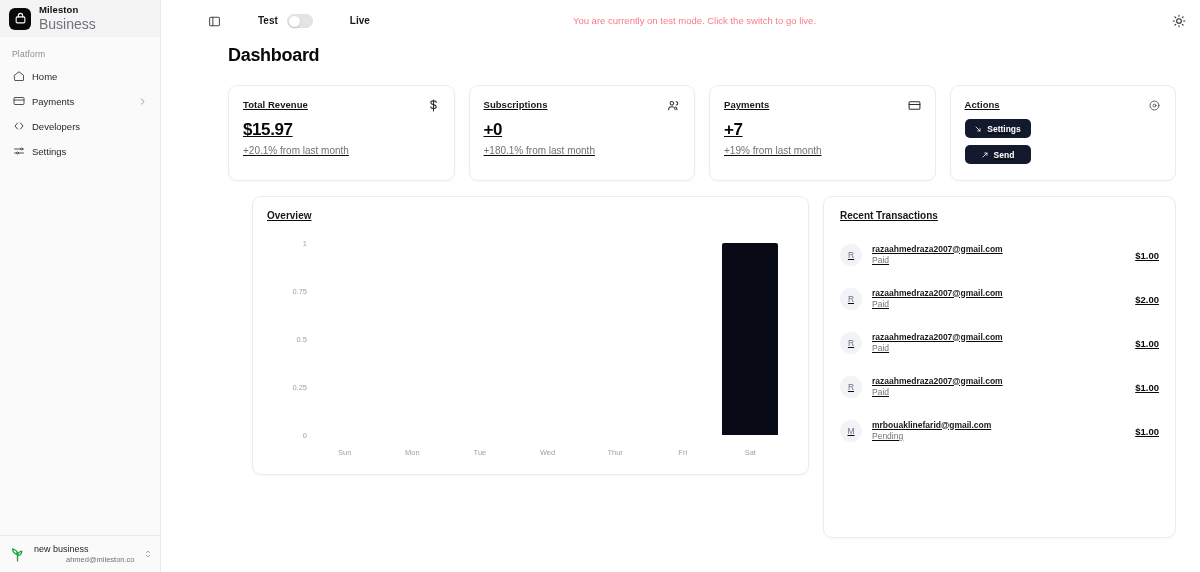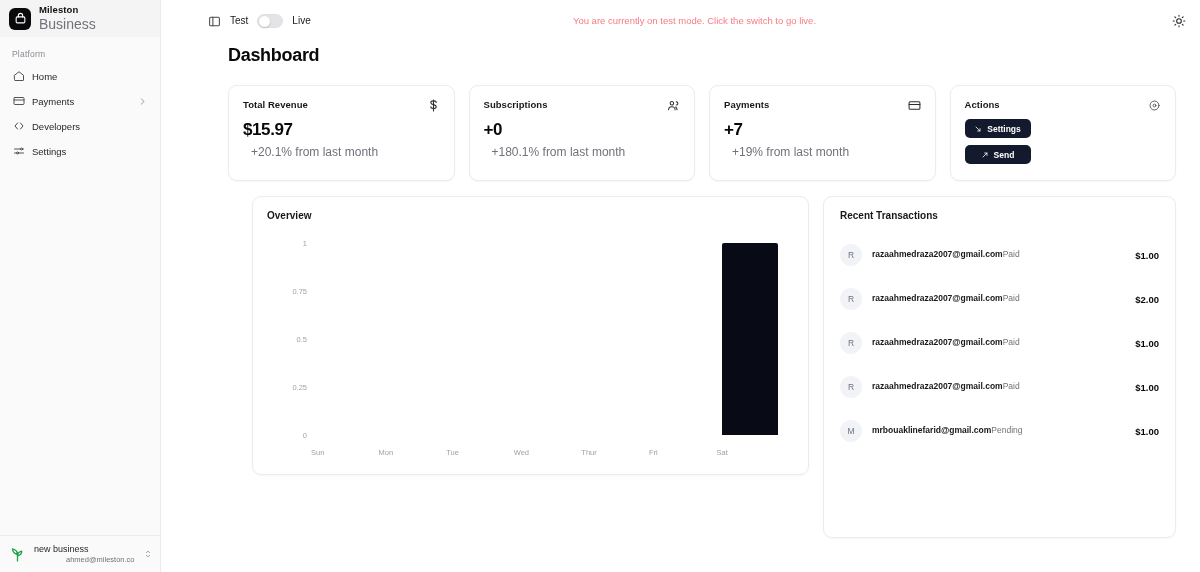--- a/index.html
+++ b/index.html
@@ -92,21 +92,21 @@
 
   .topbar {
     height: 41px;
     display: flex;
     align-items: center;
     padding: 0 12px 0 11px;
     position: relative;
   }
   .topbar-left { display: flex; align-items: center; gap: 9px; }
   .panel-ico { width: 13px; height: 13px; cursor: pointer; opacity: .85; }
-  .mode-label { font-size: 10px; font-weight: 400; color: #18181b; }
+  .mode-label { font-size: 10px; font-weight: 700; color: #18181b; margin-left: 28px; }
   .switch {
     width: 26px; height: 14px; border-radius: 999px;
     background: #e4e4e7; position: relative; cursor: pointer;
     border: 1px solid #e0e0e4;
   }
   .switch-knob {
     position: absolute; top: 1px; left: 1px;
     width: 11px; height: 11px; border-radius: 50%;
     background: #ffffff;
     box-shadow: 0 1px 2px rgba(0,0,0,.18);
@@ -132,28 +132,29 @@
   .content { padding: 4px 24px 0 31px; }
   .page-title { font-size: 18px; font-weight: 700; letter-spacing: -.3px; margin-bottom: 19px; color: #09090b; }
 
   
   .stats-row { display: flex; gap: 14px; }
   .card {
     background: #fff;
     border: 1px solid #ececee;
     border-radius: 9px;
     box-shadow: 0 1px 2px rgba(16,24,40,.035);
+    text-decoration: underline;
   }
   .stat-card { flex: 1; height: 96px; padding: 13px 14px 0 14px; }
   .stat-head { display: flex; align-items: flex-start; justify-content: space-between; }
   .stat-title { font-size: 9.5px; font-weight: 700; color: #18181b; letter-spacing: .05px; }
   .stat-ico { width: 13px; height: 13px; color: #1b1b1f; opacity: .9; }
   .stat-ico svg { width: 13px; height: 13px; display: block; }
   .stat-value { font-size: 17px; font-weight: 700; margin-top: 8px; letter-spacing: -.4px; color: #09090b; }
-  .stat-delta { font-size: 12px; color: #71717a; margin-top: 5px; margin-left: 8px; }
+  .stat-delta { font-size: 10px; color: #71717a; margin-top: 5px; }
 
   
   .actions-card { flex: 1; height: 96px; padding: 13px 14px 0 14px; }
   .btn-dark {
     width: 66px; height: 19px;
     background: #131a2e;
     color: #fff;
     border: none;
     border-radius: 5px;
     font-family: "Liberation Sans", sans-serif;
@@ -183,34 +184,34 @@
     text-align: right; width: 100%;
   }
   .bars { position: absolute; inset: 0; display: flex; align-items: flex-end; }
   .bar-col { flex: 1; display: flex; align-items: flex-end; justify-content: center; height: 100%; }
   .bar {
     width: 56px;
     background: #080b16;
     border-radius: 2px 2px 0 0;
   }
   .x-axis { position: absolute; left: 44px; right: 10px; bottom: 8px; display: flex; }
-  .x-tick { flex: 1; text-align: left; font-size: 7.5px; color: #a1a1aa; }
+  .x-tick { flex: 1; text-align: center; font-size: 7.5px; color: #a1a1aa; }
 
   
   .trans-list { margin-top: 12px; }
   .trans-row { display: flex; align-items: center; gap: 10px; height: 44px; cursor: pointer; }
   .avatar {
     width: 22px; height: 22px; border-radius: 50%;
     background: #f1f3f7;
     color: #6b7280;
     font-size: 8.5px;
     display: flex; align-items: center; justify-content: center;
     flex: 0 0 22px;
   }
-  .trans-info { display: flex; flex-direction: row; line-height: 1.35; flex: 1; overflow: hidden; }
+  .trans-info { display: flex; flex-direction: column; line-height: 1.35; flex: 1; overflow: hidden; }
   .trans-email { font-size: 8.5px; font-weight: 700; color: #18181b; }
   .trans-status { font-size: 8.5px; color: #71717a; }
   .trans-amount { font-size: 9.5px; font-weight: 700; color: #09090b; white-space: nowrap; }
 </style>
 </head>
 <body>
 
 <div class="app">
 
   <aside class="sidebar">

